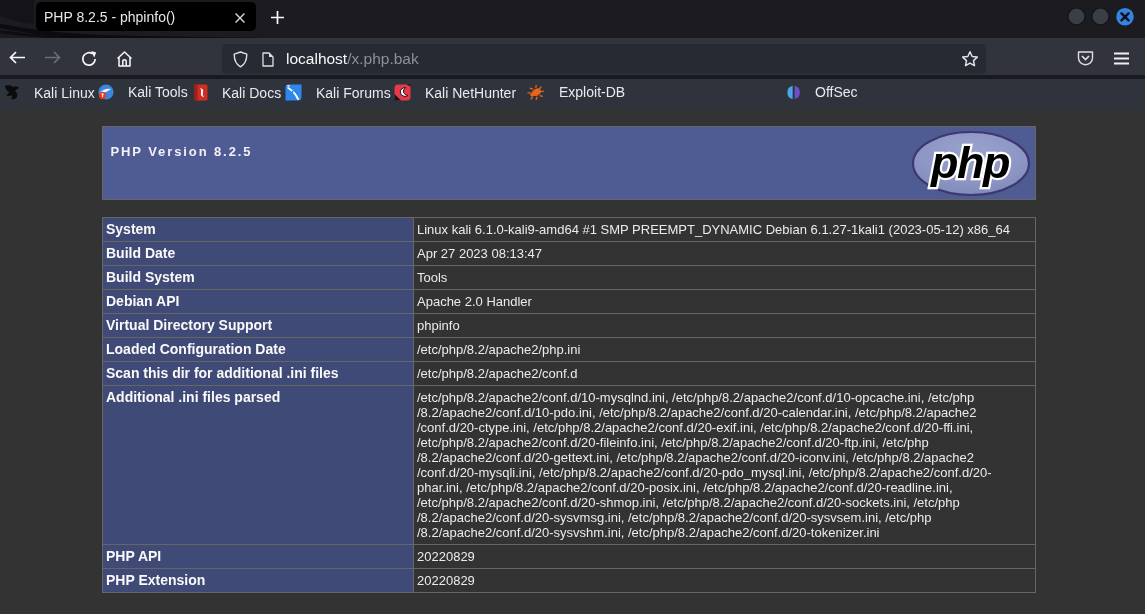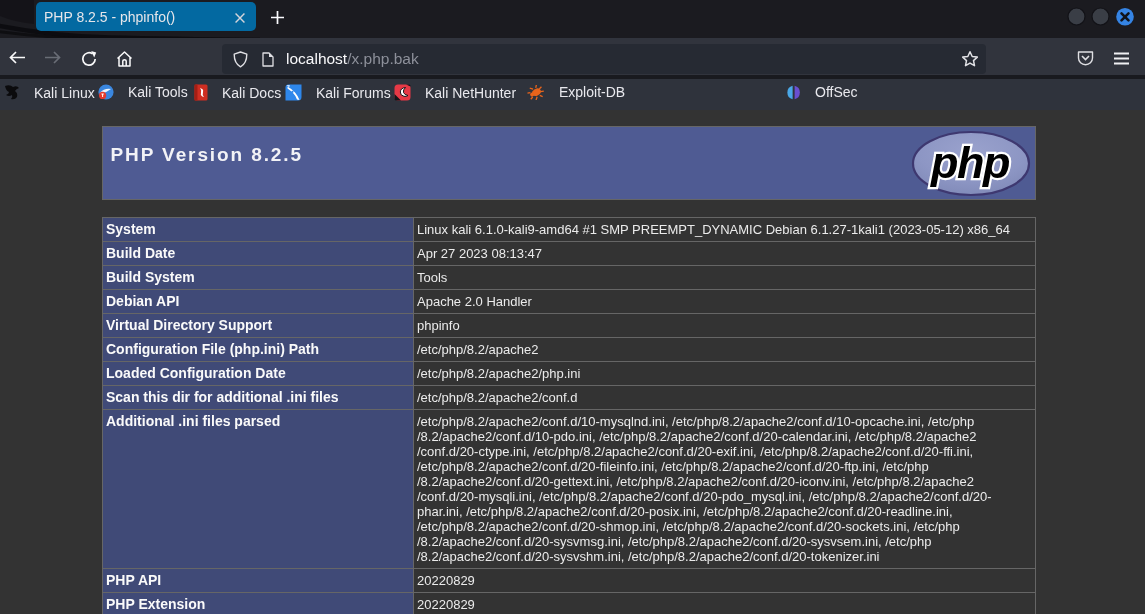--- a/index.html
+++ b/index.html
@@ -1,33 +1,33 @@
 <!DOCTYPE html>
 <html><head><meta charset="utf-8"><style>
 *{margin:0;padding:0;box-sizing:border-box}
 html,body{width:1145px;height:614px;overflow:hidden;background:#333;font-family:"Liberation Sans",sans-serif}
 .abs{position:absolute}
 
 #titlebar{position:absolute;left:0;top:0;width:1145px;height:38px;background:#1b1b20;overflow:hidden}
-#tab{position:absolute;left:36px;top:2px;width:220px;height:29px;background:#0369a1;border-radius:5px}
+#tab{position:absolute;left:36px;top:2px;width:220px;height:29px;background:#000000;border-radius:5px}
 #tab .t{position:absolute;left:8px;top:7px;font-size:14px;color:#e6e6ea;letter-spacing:0px;white-space:nowrap}
 #navbar{position:absolute;left:0;top:38px;width:1145px;height:38px;background:#31343d}
 #sep1{position:absolute;left:0;top:75px;width:1145px;height:4px;background:#191a1f}
 #bookmarks{position:absolute;left:0;top:79px;width:1145px;height:31px;background:#2f333c;overflow:hidden}
 #urlbar{position:absolute;left:222px;top:44px;width:764px;height:30px;background:#262a33;border-radius:4px}
 .urltext{position:absolute;left:64px;top:6px;font-size:15.5px;color:#f9f9fb;white-space:nowrap}
 .urltext span{color:#8d909a}
 .bm{position:absolute;top:5px;height:20px;white-space:nowrap;font-size:14px;color:#e9e9ee}
 .bm svg{vertical-align:-3px}
 .bm .lbl{margin-left:14px}
 
 #content{position:absolute;left:0;top:110px;width:1145px;height:504px;background:#333}
 #hbox,#ptable{z-index:2}
 #hbox{position:absolute;left:102px;top:16px;width:934px;height:74px;background:#4F5B93;border:1px solid #666}
-#hbox h1{position:absolute;left:7.5px;top:17px;font-size:19px;letter-spacing:1.9px;font-weight:bold;color:#f2f2f6;font-family:"Liberation Sans",sans-serif}
+#hbox h1{position:absolute;left:7.5px;top:17px;font-size:13px;letter-spacing:1.9px;font-weight:bold;color:#f2f2f6;font-family:"Liberation Sans",sans-serif}
 #ptable{position:absolute;left:102px;top:107px;width:934px;border-collapse:collapse;table-layout:fixed}
 #ptable td{border:1px solid #666;padding:4px 3px;vertical-align:baseline;line-height:15px;height:15px}
 #ptable td.e{width:311px;background:#404A77;font-weight:bold;font-size:14px;color:#fafafa}
 #ptable td.v{font-size:13px;color:#ebebeb}
 </style></head>
 <body>
 <div id="titlebar">
   <svg class="abs" style="left:0;top:0" width="300" height="38" viewBox="0 0 300 38">
     <path d="M-5 25 Q 50 36 110 37.5 T 260 40" stroke="#0b0b0e" stroke-width="4.5" fill="none" opacity="0.9"></path>
     <path d="M-5 31 Q 40 37 90 39" stroke="#0b0b0e" stroke-width="3" fill="none" opacity="0.8"></path>
@@ -155,24 +155,20 @@
         </tr>
     <tr>
           <td class="e">Debian API</td>
           <td class="v">Apache 2.0 Handler</td>
         </tr>
     <tr>
           <td class="e">Virtual Directory Support</td>
           <td class="v">phpinfo</td>
         </tr>
     <tr>
-          <td class="e">Configuration File (php.ini) Path</td>
-          <td class="v">/etc/php/8.2/apache2</td>
-        </tr>
-    <tr>
           <td class="e">Loaded Configuration Date</td>
           <td class="v">/etc/php/8.2/apache2/php.ini</td>
         </tr>
     <tr>
           <td class="e">Scan this dir for additional .ini files</td>
           <td class="v">/etc/php/8.2/apache2/conf.d</td>
         </tr>
     <tr>
           <td class="e" style="vertical-align:top">Additional .ini files parsed</td>
           <td class="v">/etc/php/8.2/apache2/conf.d/10-mysqlnd.ini, /etc/php/8.2/apache2/conf.d/10-opcache.ini, /etc/php<br>/8.2/apache2/conf.d/10-pdo.ini, /etc/php/8.2/apache2/conf.d/20-calendar.ini, /etc/php/8.2/apache2<br>/conf.d/20-ctype.ini, /etc/php/8.2/apache2/conf.d/20-exif.ini, /etc/php/8.2/apache2/conf.d/20-ffi.ini,<br>/etc/php/8.2/apache2/conf.d/20-fileinfo.ini, /etc/php/8.2/apache2/conf.d/20-ftp.ini, /etc/php<br>/8.2/apache2/conf.d/20-gettext.ini, /etc/php/8.2/apache2/conf.d/20-iconv.ini, /etc/php/8.2/apache2<br>/conf.d/20-mysqli.ini, /etc/php/8.2/apache2/conf.d/20-pdo_mysql.ini, /etc/php/8.2/apache2/conf.d/20-<br>phar.ini, /etc/php/8.2/apache2/conf.d/20-posix.ini, /etc/php/8.2/apache2/conf.d/20-readline.ini,<br>/etc/php/8.2/apache2/conf.d/20-shmop.ini, /etc/php/8.2/apache2/conf.d/20-sockets.ini, /etc/php<br>/8.2/apache2/conf.d/20-sysvmsg.ini, /etc/php/8.2/apache2/conf.d/20-sysvsem.ini, /etc/php<br>/8.2/apache2/conf.d/20-sysvshm.ini, /etc/php/8.2/apache2/conf.d/20-tokenizer.ini</td>

